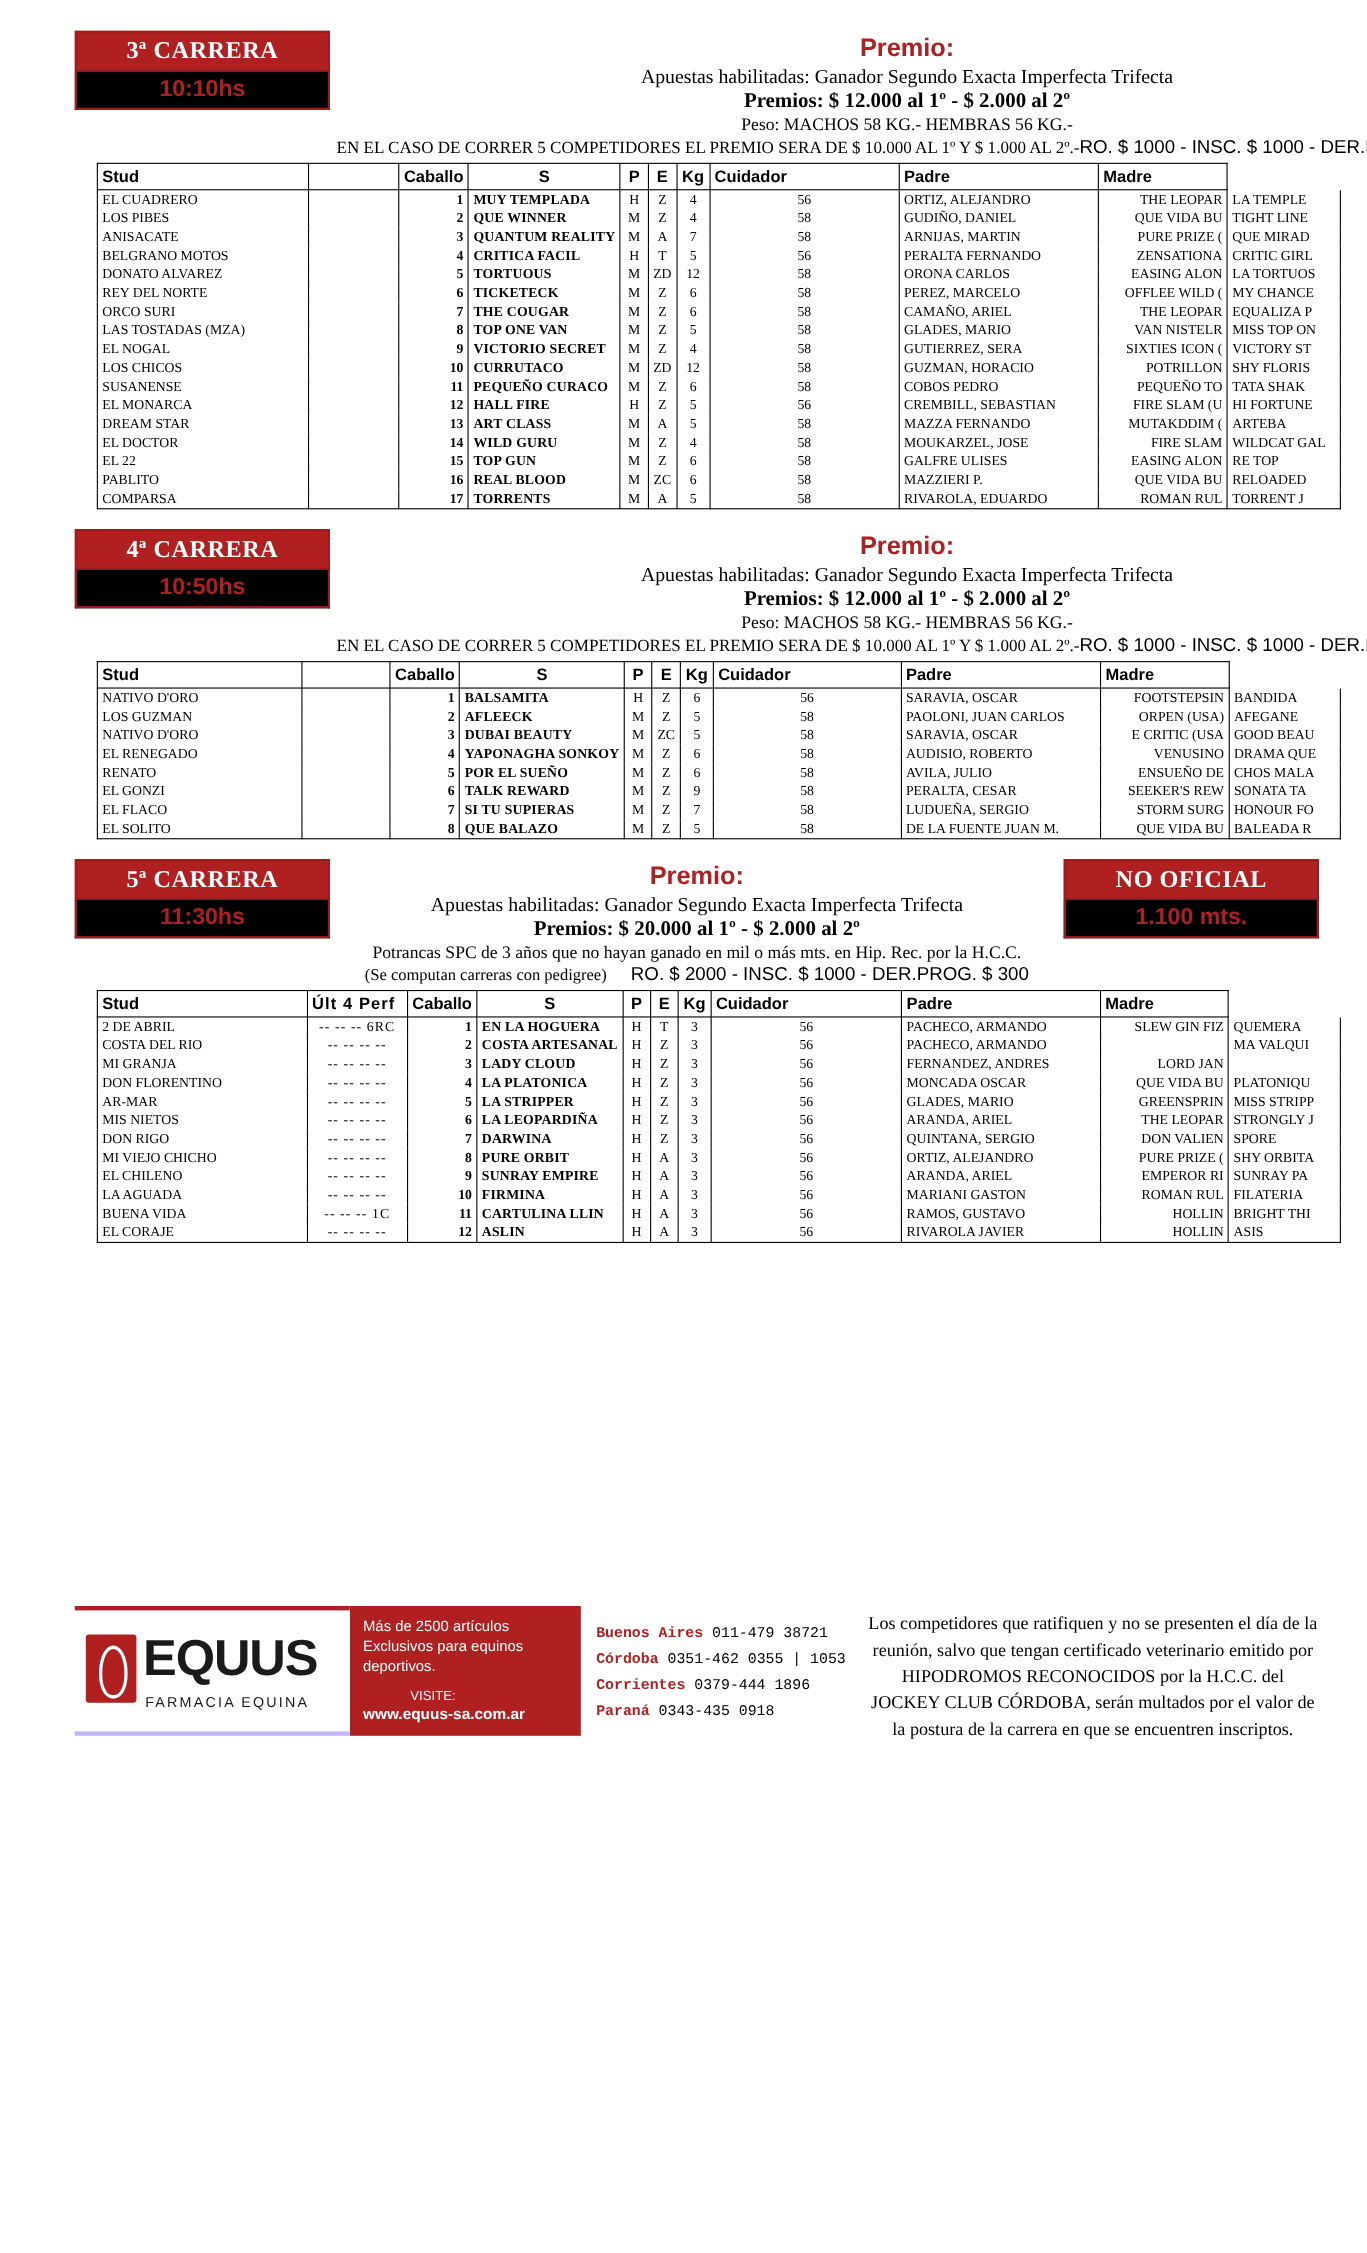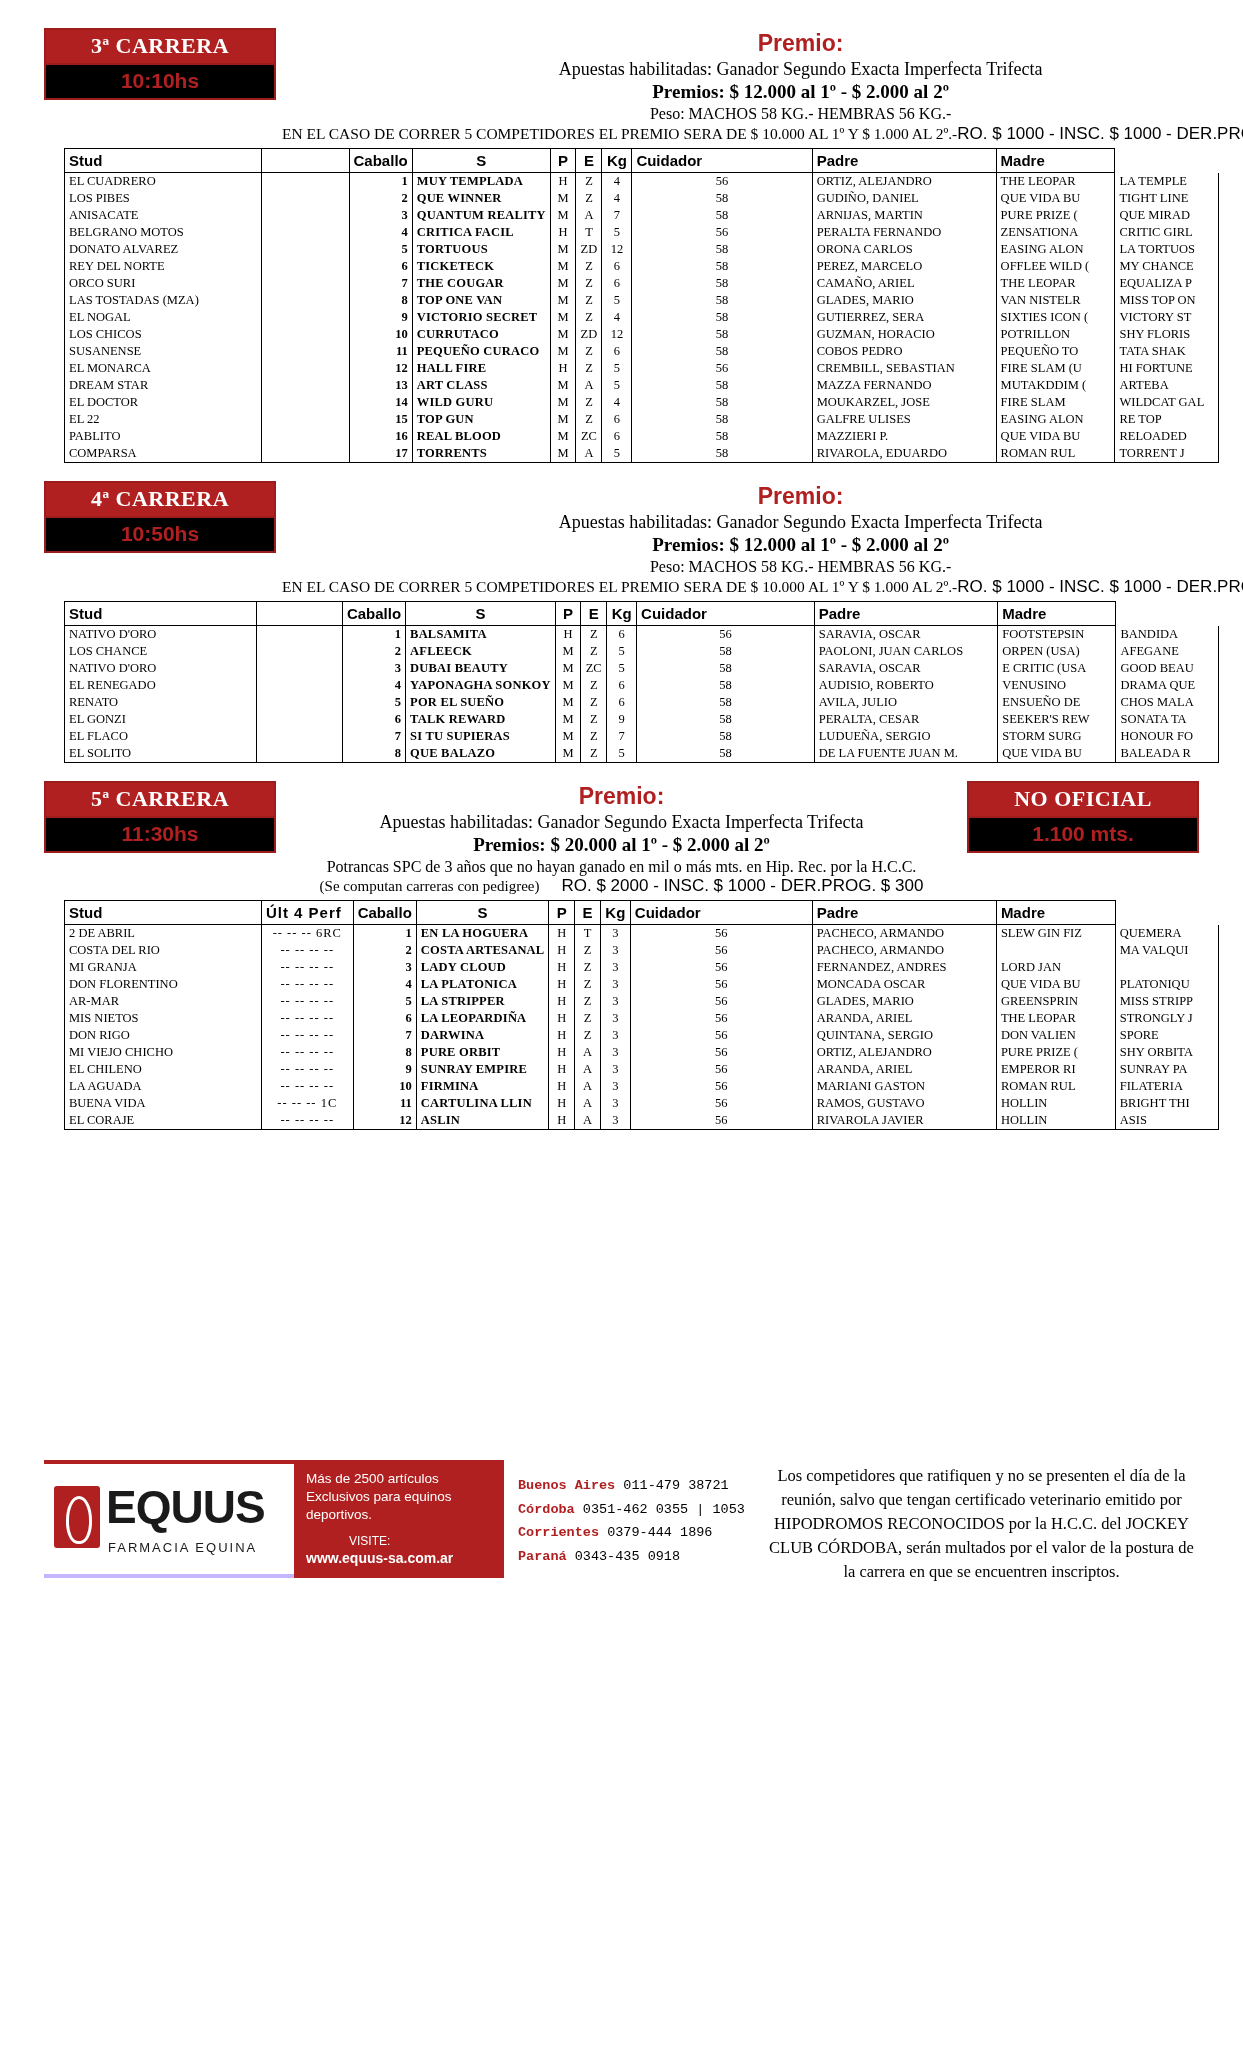--- a/index.html
+++ b/index.html
@@ -5,21 +5,21 @@
   * { box-sizing: border-box; }
   body {
     margin: 0;
     background: #ffffff;
     font-family: "Liberation Serif", serif;
     width: 1243px;
     color: #000;
   }
   .page {
     width: 1243px;
-    padding: 28px 44px 20px 44px;
+    padding: 28px 44px 20px 68px;
   }
 
   
   .race-head {
     display: flex;
     align-items: flex-start;
     position: relative;
     margin-bottom: 2px;
   }
   .race-badge {
@@ -148,21 +148,21 @@
   }
   td.c-center {
     text-align: center;
     font-size: 11.5px;
   }
   .col-stud { width: 200px; }
   .col-perf { width: 92px; text-align: center; font-size: 12px; letter-spacing:1px;}
   .col-spe  { width: 26px; }
   .col-kg   { width: 30px; }
   .col-cuid { width: 186px; }
-  .col-padre{ width: 120px; }
+  .col-padre{ width: 120px; text-align: right; }
   .col-madre{ width: 104px; }
 
   
   .footer {
     display: flex;
     margin-top: 330px;
     align-items: flex-start;
     gap: 0;
   }
   .equus-logo {
@@ -541,21 +541,21 @@
               <td class="horse">BALSAMITA</td>
               <td class="c-center col-spe">H</td>
               <td class="c-center col-spe">Z</td>
               <td class="c-center col-spe">6</td>
               <td class="c-center col-kg">56</td>
               <td class="col-cuid">SARAVIA, OSCAR</td>
               <td class="col-padre">FOOTSTEPSIN</td>
               <td class="col-madre">BANDIDA</td>
             </tr>
             <tr>
-              <td class="col-stud">LOS CHANCE</td>
+              <td class="col-stud">LOS GUZMAN</td>
               <td style="width: 92px;"></td>
               <td class="num">2</td>
               <td class="horse">AFLEECK</td>
               <td class="c-center col-spe">M</td>
               <td class="c-center col-spe">Z</td>
               <td class="c-center col-spe">5</td>
               <td class="c-center col-kg">58</td>
               <td class="col-cuid">PAOLONI, JUAN CARLOS</td>
               <td class="col-padre">ORPEN (USA)</td>
               <td class="col-madre">AFEGANE</td>

